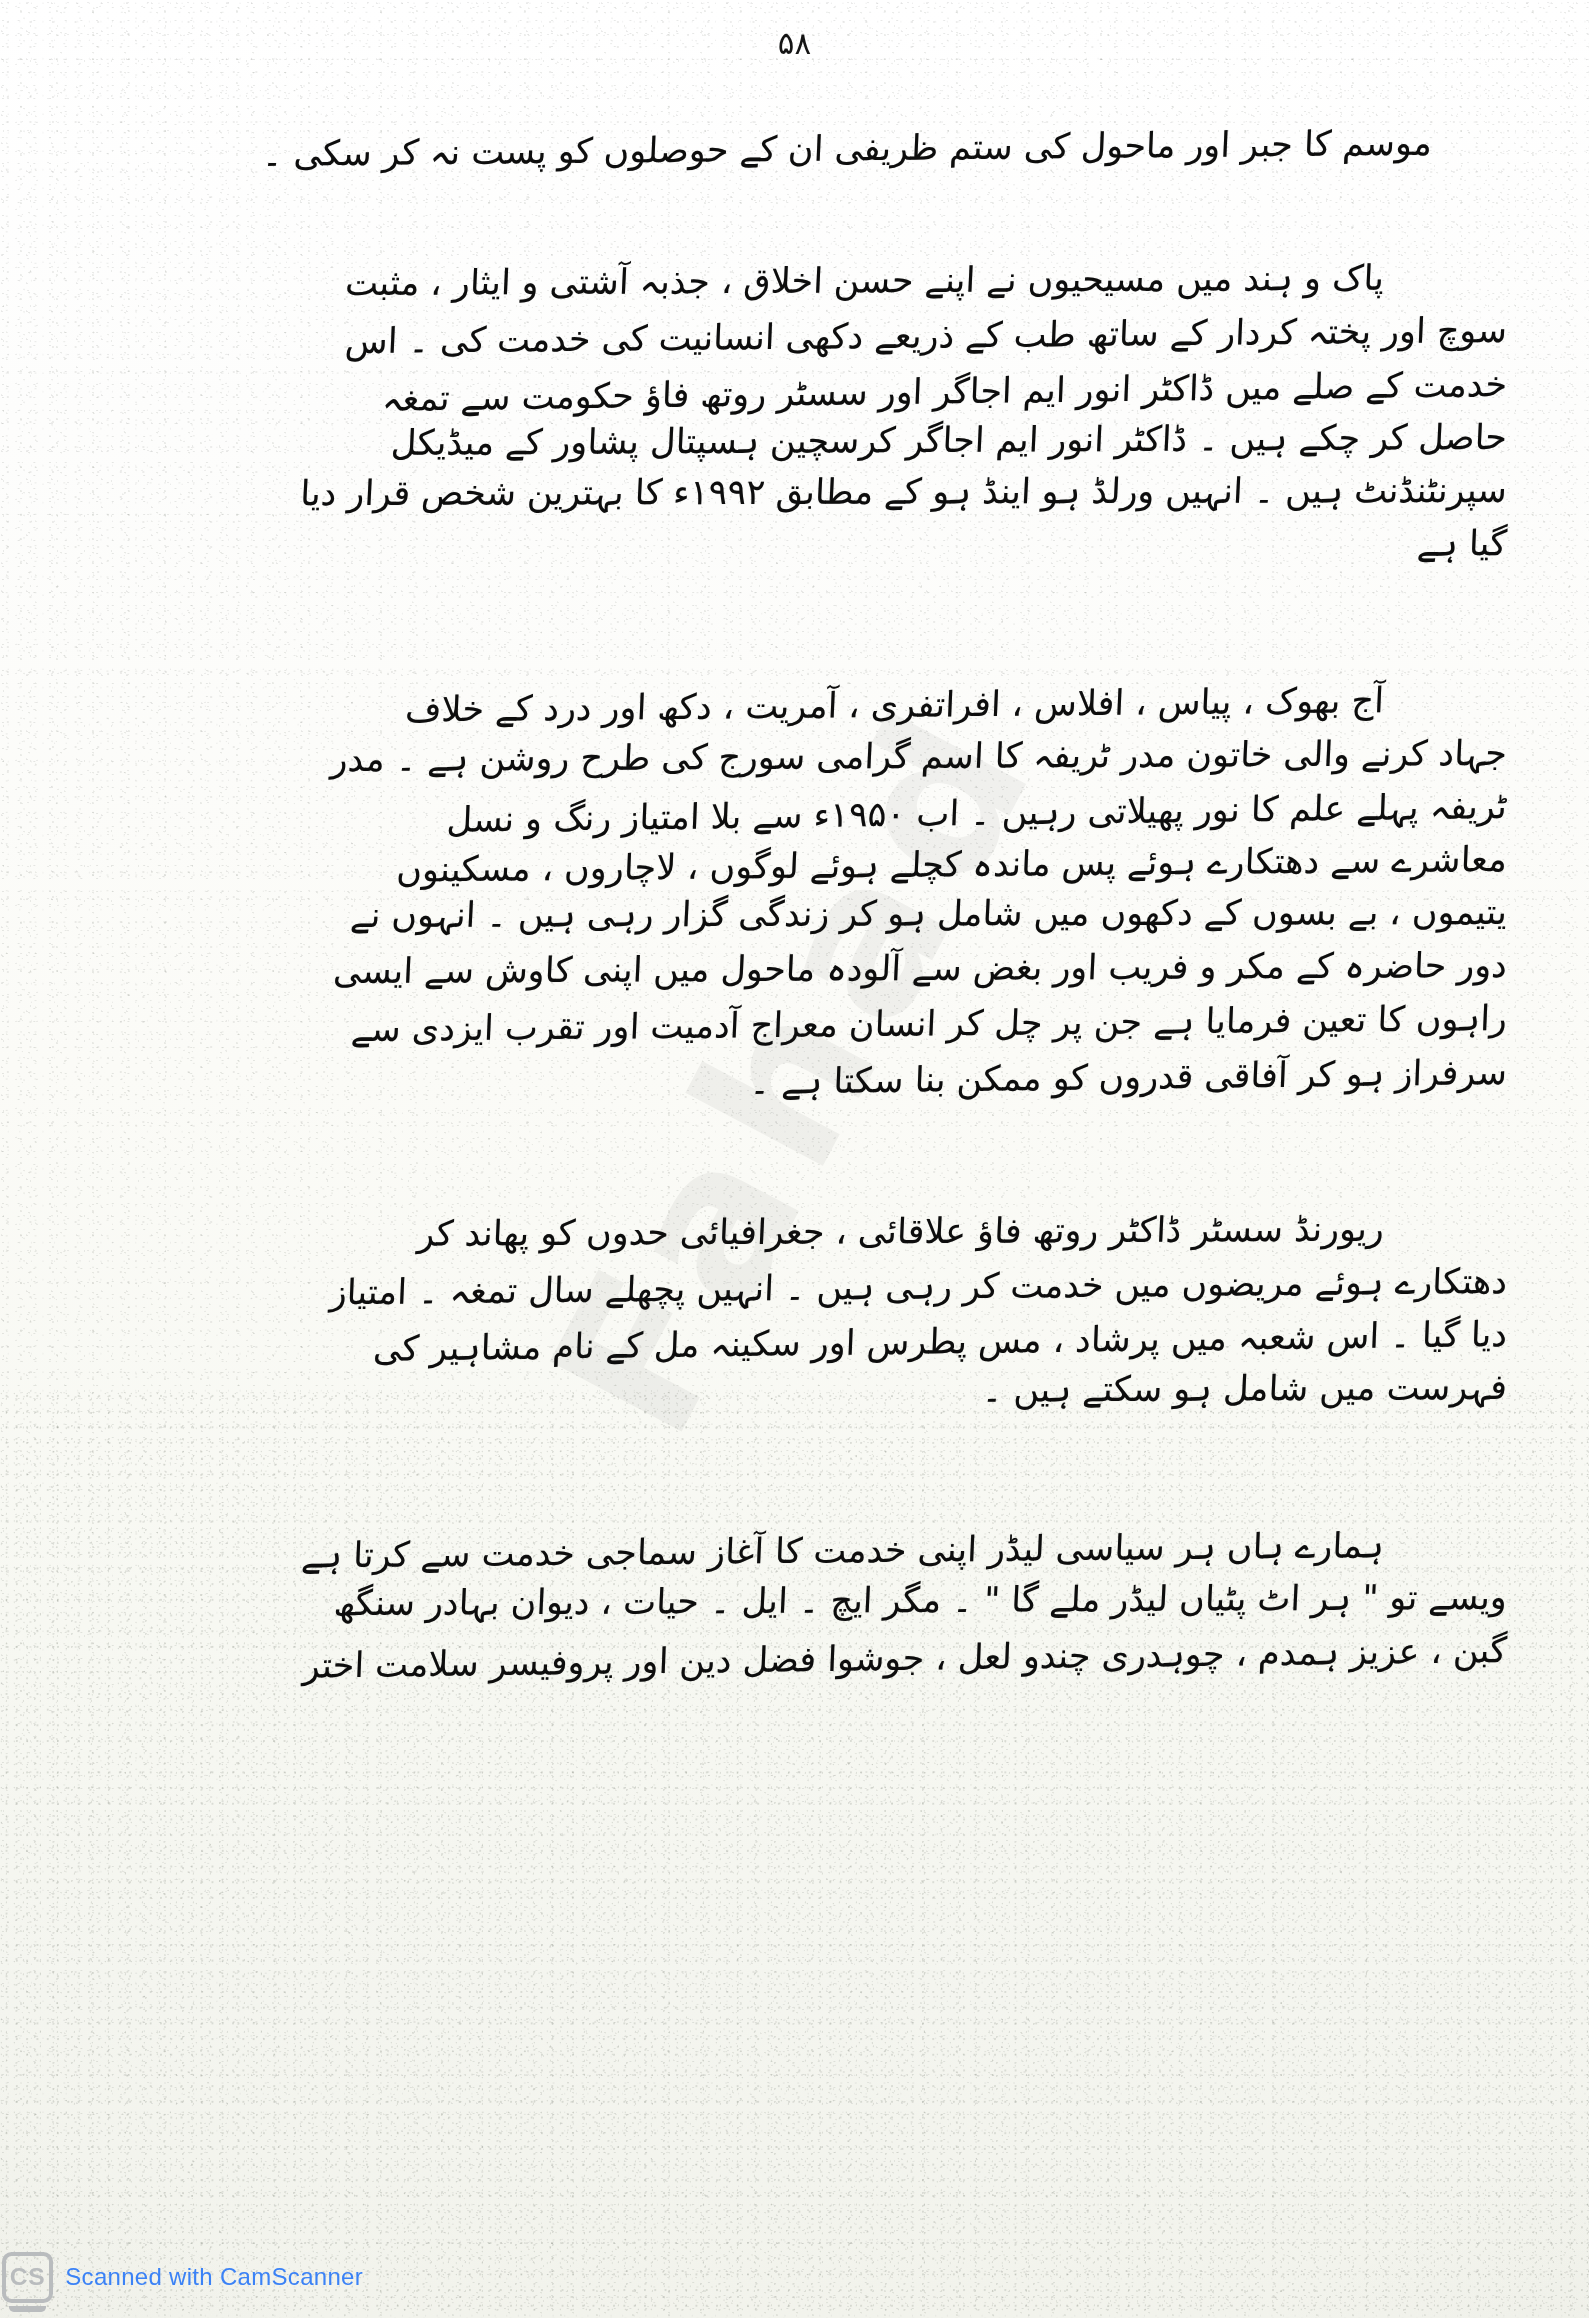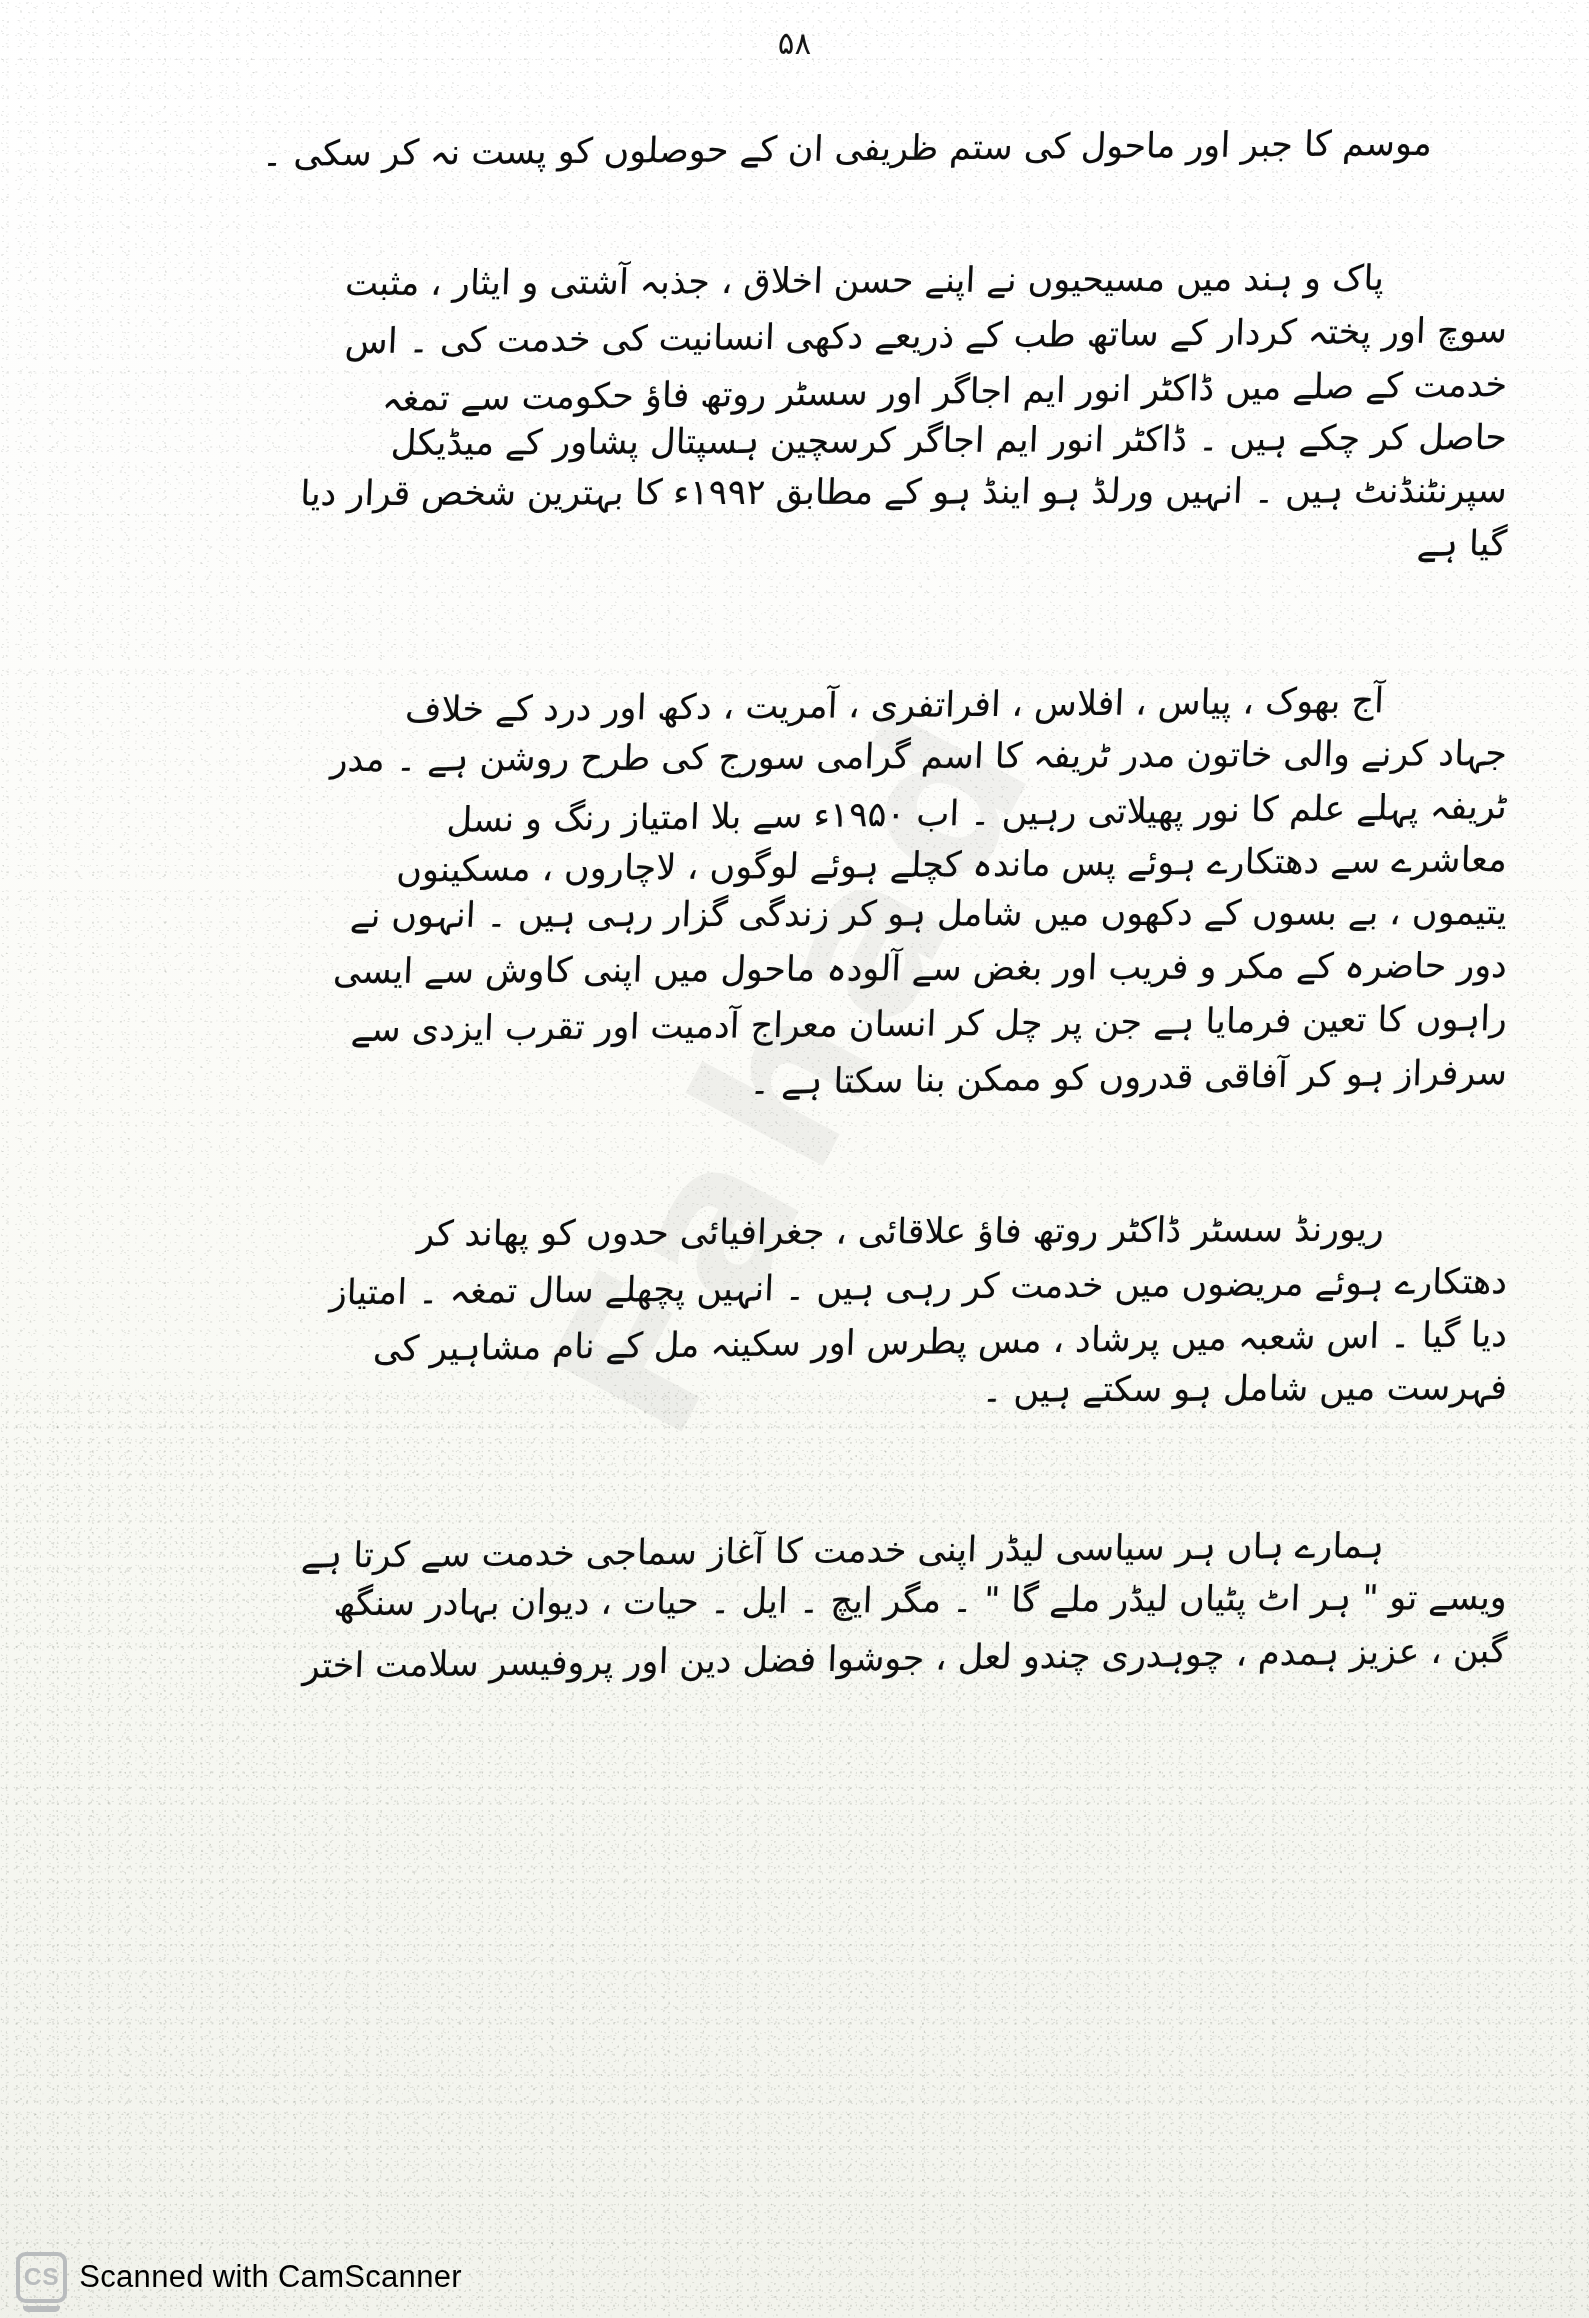--- a/index.html
+++ b/index.html
@@ -144,21 +144,21 @@
 
   .line.indent-r  { padding-right: 75px; }
   .line.indent-r2 { padding-right: 123px; }
   .line.short-l   { padding-left: 479px; }
   .line.short-l2  { padding-left: 752px; }
   .line.short-l3  { padding-left: 957px; }
 
   
   .scan-footer {
     position: absolute;
-    left: 16px;
+    left: 2px;
     bottom: 16.4px;
     display: flex;
     align-items: center;
     gap: 12.3px;
   }
   .cs-logo {
     width: 51px;
     height: 51px;
     border: 4.8px solid #b9bcbe;
     border-radius: 9.6px;
@@ -177,22 +177,22 @@
     content: "";
     position: absolute;
     left: 2.7px; right: 2.7px;
     bottom: -13.7px;
     height: 6.2px;
     border-radius: 0 0 4.8px 4.8px;
     background: #b9bcbe;
   }
   .scan-footer-text {
     font-family: "Liberation Sans", sans-serif;
-    font-size: 31px;
-    color: #000000;
+    font-size: 24px;
+    color: #3b82f6;
     letter-spacing: 0.3px;
   }
 
   
   .vignette {
     position: absolute;
     inset: 0;
     pointer-events: none;
     background:
       radial-gradient(ellipse 120% 95% at 50% 45%,

